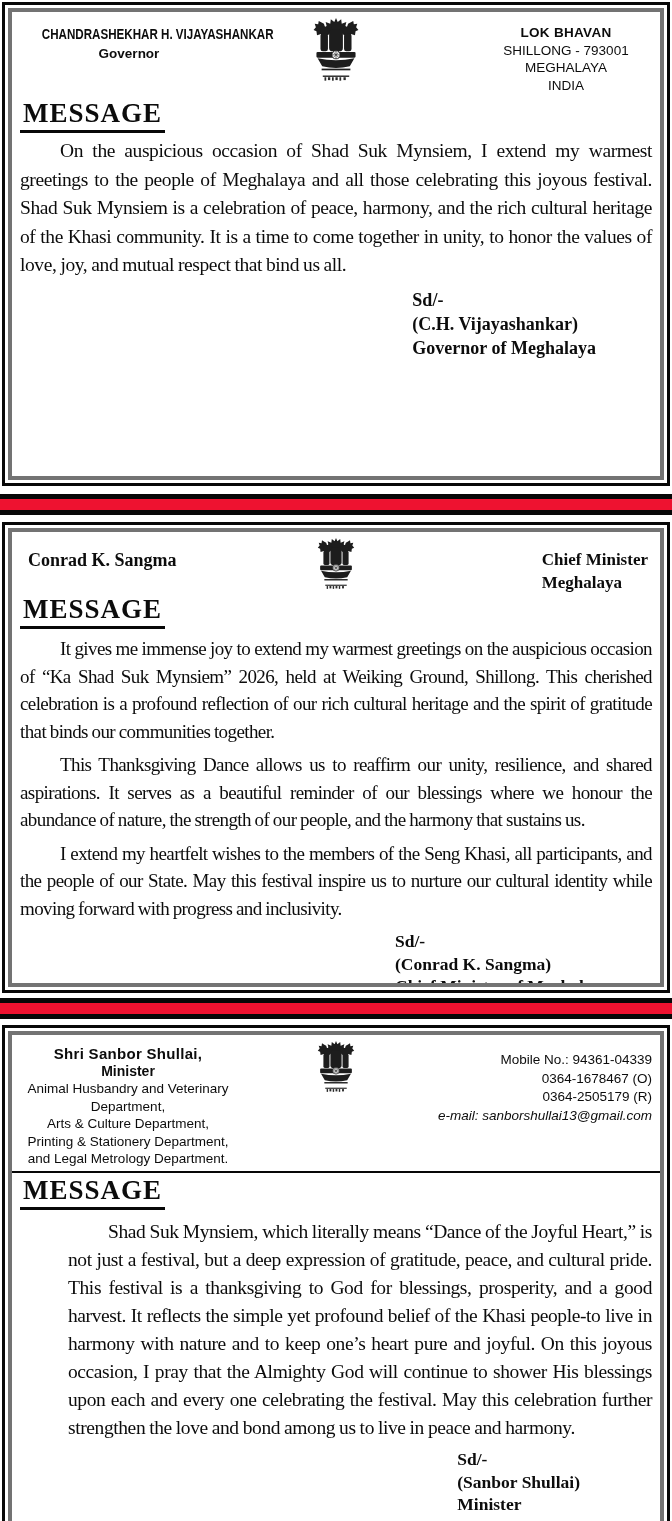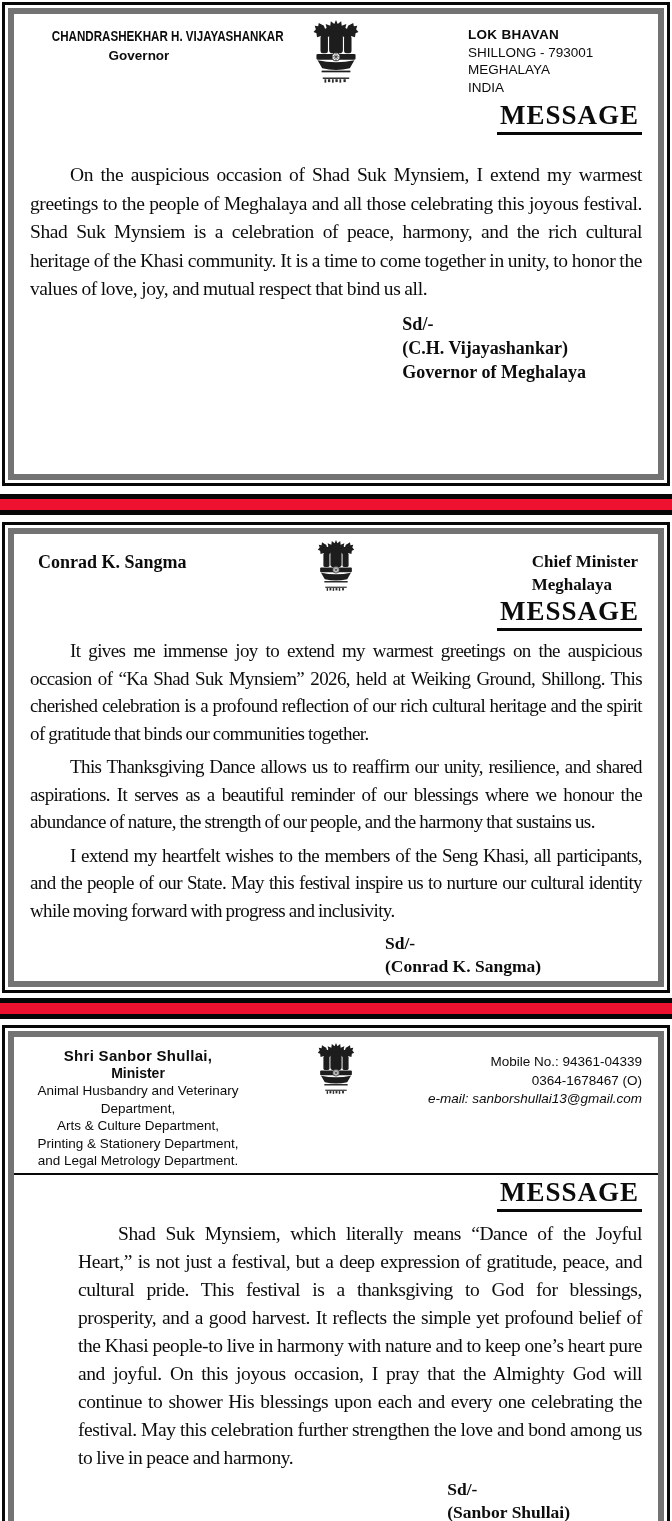--- a/index.html
+++ b/index.html
@@ -5,21 +5,21 @@
   * { margin:0; padding:0; box-sizing:border-box; }
   html,body { background:#ffffff; }
   body {
     width:672px; height:1521px; overflow:hidden;
     font-family:"Liberation Serif", serif; color:#0c0c0c;
   }
   .page { width:672px; padding-top:2px; }
 
   
   .section { margin:0 2px; border:3px solid #070707; padding:3px; background:#fff; }
-  .inner { border:6px solid #737373; padding:6px 16px 0; overflow:hidden; }
+  .inner { border:4px solid #737373; padding:6px 8px 0; overflow:hidden; }
   .inner.s1 { height:472px; }
   .inner.s2 { height:459px; }
   .inner.s3 { height:614px; }
 
   
   .sep { height:21px; background:#EE1230; border-top:5px solid #070707; border-bottom:5px solid #070707; }
   .sep1 { margin:8px 0 7px; }
   .sep2 { margin:5px 0 6px; }
   .bottom-bar { height:9px; background:#070707; margin-top:3px; }
 
@@ -27,46 +27,46 @@
   .hdr { position:relative; }
   .hdr1 { height:78px; }
   .hdr2 { height:56px; }
   .hdr3 { height:126px; }
   .emblem-center { position:absolute; left:50%; transform:translateX(-50%); top:0; }
 
   .hdr-left-1 { position:absolute; left:0; top:8px; width:218px; text-align:center;
                 font-family:"Liberation Sans", sans-serif; font-weight:bold; }
   .hdr-left-1 .name { font-size:14.5px; white-space:nowrap; transform:scaleX(0.80); transform-origin:center; }
   .hdr-left-1 .role { font-size:13.5px; margin-top:4px; }
-  .hdr-right-1 { position:absolute; right:12px; top:6px; width:162px; 
+  .hdr-right-1 { position:absolute; right:5px; top:6px; width:162px; text-align:center;
                  font-family:"Liberation Sans", sans-serif; font-size:13.5px; line-height:17.5px; }
   .hdr-right-1 .b { font-weight:bold; letter-spacing:0.3px; }
 
   .hdr-left-2 { position:absolute; left:8px; top:12px; font-weight:bold; font-size:18px; }
   .hdr-right-2 { position:absolute; right:4px; top:10px; font-weight:bold; font-size:17px;
                  text-align:left; line-height:23px; }
 
   .hdr-left-3 { position:absolute; left:0; top:4px; width:216px; text-align:center;
                 font-family:"Liberation Sans", sans-serif; font-size:13.5px; line-height:17.5px; }
   .hdr-left-3 .b1 { font-weight:bold; font-size:15px; letter-spacing:0.3px; }
   .hdr-left-3 .b2 { font-weight:bold; font-size:14px; }
   .hdr-right-3 { position:absolute; right:0; top:10px; width:238px; text-align:right;
                  font-family:"Liberation Sans", sans-serif; font-size:13.5px; line-height:18.5px; }
   .hdr-right-3 .email { font-style:italic; }
   .rule3 { border:none; border-top:2px solid #070707; margin:4px -16px 0; }
 
   
-  .title-wrap { text-align:right; margin-top:2px; }
+  .title-wrap { text-align:left; margin-top:2px; }
   .s2 .title-wrap { margin-top:0; }
   .title { display:inline-block; font-weight:bold; font-size:27px; line-height:31px;
            letter-spacing:1px; border-bottom:3px solid #070707; padding:0 3px 1px; }
 
   
   .para { font-size:19.5px; line-height:28.5px; letter-spacing:-0.4px; word-spacing:-0.5px;
-          text-align:justify; text-indent:40px; margin-top:26px; }
+          text-align:justify; text-indent:40px; margin-top:4px; }
   .s2 .para { font-size:19px; line-height:27.5px; letter-spacing:-0.6px; margin-top:6px; }
   .s3 .para { line-height:28px; margin-top:8px;margin-left:48px; }
 
   
   .sig { font-weight:bold; width:max-content; margin-left:auto; }
   .s1 .sig { font-size:18px; line-height:24px; margin-top:8px; margin-right:56px; }
   .s2 .sig { font-size:17.5px; line-height:22.5px; margin-top:8px; margin-right:42px; }
   .s3 .sig { font-size:17.5px; line-height:22.5px; margin-top:6px; margin-right:72px; }
 
   .emblem { display:block; }
@@ -232,20 +232,21 @@
       <rect x="31" y="103" width="4" height="5"></rect>
       <rect x="38" y="103" width="3" height="6"></rect>
       <rect x="44" y="103" width="4" height="5"></rect>
       <rect x="51" y="103" width="3" height="6"></rect>
       <rect x="58" y="103" width="4" height="5"></rect>
     </g>
   </svg></span></div>
         <div class="hdr-right-3">
           <div>Mobile No.: 94361-04339</div>
           <div>0364-1678467 (O)</div>
+          <div>0364-2505179 (R)</div>
           <div class="email">e-mail: sanborshullai13@gmail.com</div>
         </div>
       </div>
       <hr class="rule3">
       <div class="title-wrap">
         <span class="title">MESSAGE</span>
       </div>
       <p class="para">Shad Suk Mynsiem, which literally means “Dance of the Joyful Heart,” is not just a festival, but a deep expression of gratitude, peace, and cultural pride. This festival is a thanksgiving to God for blessings, prosperity, and a good harvest. It reflects the simple yet profound belief of the Khasi people-to live in harmony with nature and to keep one’s heart pure and joyful. On this joyous occasion, I pray that the Almighty God will continue to shower His blessings upon each and every one celebrating the festival. May this celebration further strengthen the love and bond among us to live in peace and harmony.</p>
       <div class="sig">
         <div>Sd/-</div>

